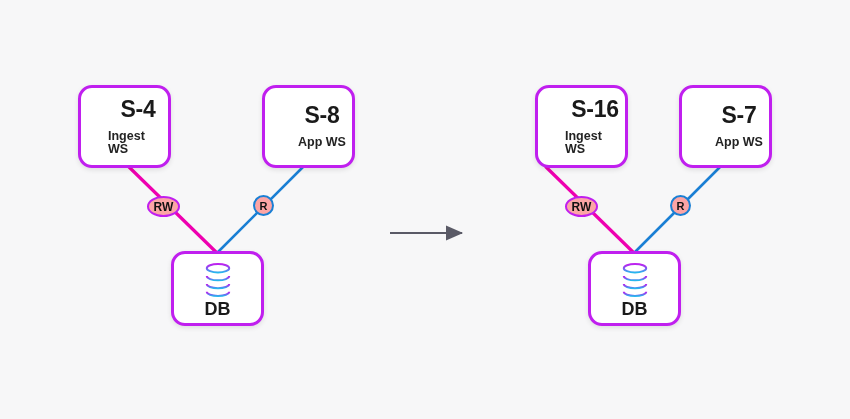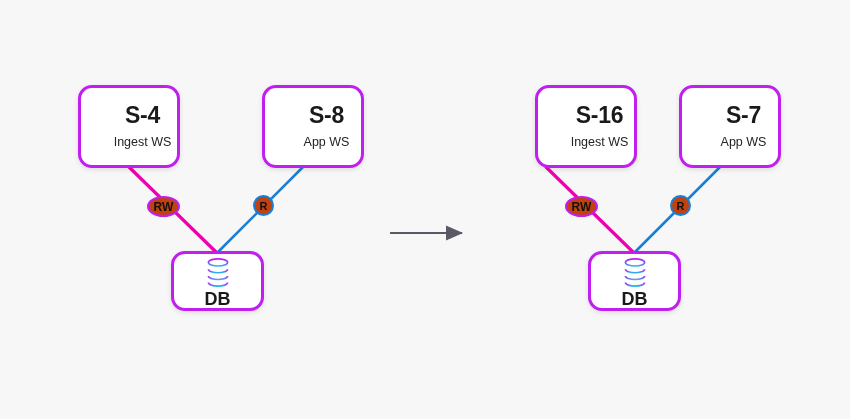--- a/index.html
+++ b/index.html
@@ -44,50 +44,50 @@
   .node-title {
     font-size: 23px;
     font-weight: bold;
     color: #1a1a1a;
     letter-spacing: -0.3px;
     line-height: 1;
     margin-bottom: 9px;
   }
   .node-sub {
     font-size: 12.5px;
-    font-weight: normal;
+    font-weight: bold;
     color: #232323;
     line-height: 1;
   }
   .server-node {
-    width: 102px;
+    width: 93px;
     height: 83px;
     padding-left: 27px;
   }
   .db-node {
     width: 93px;
-    height: 60px;
+    height: 75px;
     padding-top: 4px;
   }
   .db-icon {
     width: 30px;
     height: 34px;
     display: block;
     margin-bottom: 3px;
   }
   .db-label {
     font-size: 18px;
     font-weight: bold;
     color: #1a1a1a;
     line-height: 1;
   }
   .badge {
     position: absolute;
     box-sizing: border-box;
-    background: #c2410c;
+    background: #fca5a5;
     display: flex;
     align-items: center;
     justify-content: center;
     z-index: 4;
     font-size: 12px;
     font-weight: bold;
     color: #111111;
   }
   .badge-rw {
     width: 33px;

